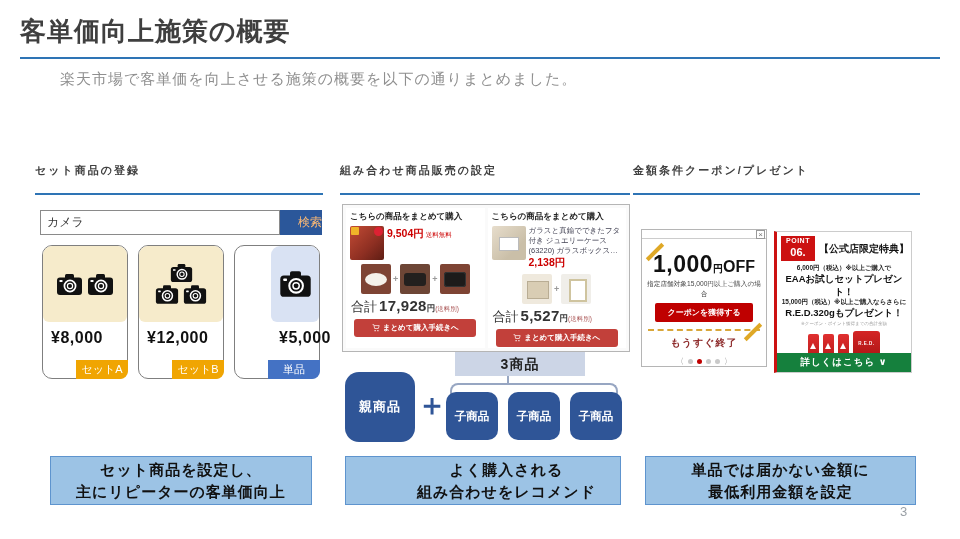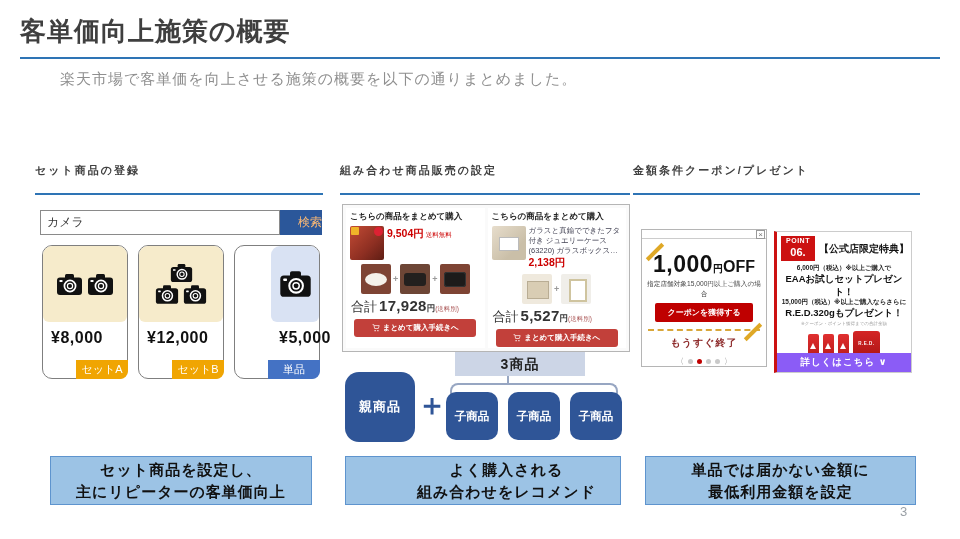--- a/index.html
+++ b/index.html
@@ -99,21 +99,21 @@
   .bn-lines { text-align:center; margin-top:3px; line-height:1.35; }
   .bn-s { font-size:6.5px; font-weight:bold; color:#222; display:block; }
   .bn-b { font-size:9.5px; font-weight:900; color:#111; display:block; }
   .bn-note { font-size:5px; color:#999; display:block; transform:scale(0.9); }
   .bn-products { display:flex; align-items:flex-end; justify-content:center; gap:4px; margin-top:3px; height:34px; }
   .pack { width:11px; height:30px; background:linear-gradient(#e03030,#b01515); border-radius:2px; position:relative; }
   .pack::before { content:""; position:absolute; left:2px; top:9px; border-left:3.5px solid transparent; border-right:3.5px solid transparent; border-bottom:6px solid #fff; }
   .pack-cap { position:absolute; left:0; bottom:0; width:100%; height:4px; border-radius:0 0 2px 2px; }
   .cap-blue { background:#2e6fb5; } .cap-yellow { background:#f0c030; }
   .pouch { width:27px; height:33px; background:linear-gradient(#d42525,#a51212); border-radius:3px; color:#fff; font-size:4.5px; font-weight:bold; text-align:center; padding-top:10px; letter-spacing:0.5px; }
-  .bn-cta { position:absolute; left:0; bottom:0; width:100%; background:#8b5cf6; color:#fff; font-size:9.5px; font-weight:900; text-align:center; padding:3px 0; letter-spacing:1px; }
+  .bn-cta { position:absolute; left:0; bottom:0; width:100%; background:#15803d; color:#fff; font-size:9.5px; font-weight:900; text-align:center; padding:3px 0; letter-spacing:1px; }
 
   
   .summary { position:absolute; top:456px; height:49px; background:#9CC3E5; border:1.5px solid #5E94CE; color:#111; font-size:15px; font-weight:bold; text-align:center; display:flex; flex-direction:column; justify-content:center; line-height:1.45; letter-spacing:1px; }
   .sm1 { left:50px; width:262px; } .sm2 { left:345px; width:276px;padding-left:47px; } .sm3 { left:645px; width:271px; }
 
   .page-num { position:absolute; left:900px; top:504px; font-size:13px; color:#9aa0a6; }
 
   .cam svg { display:block; }
 </style>
 </head>

